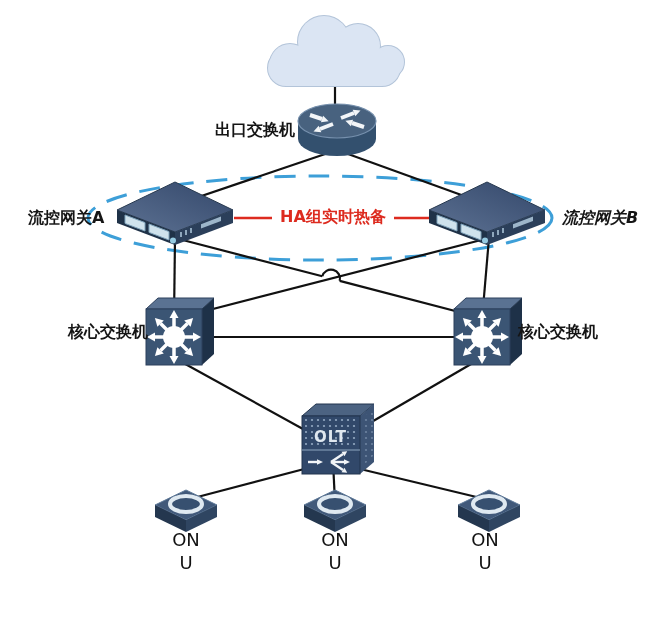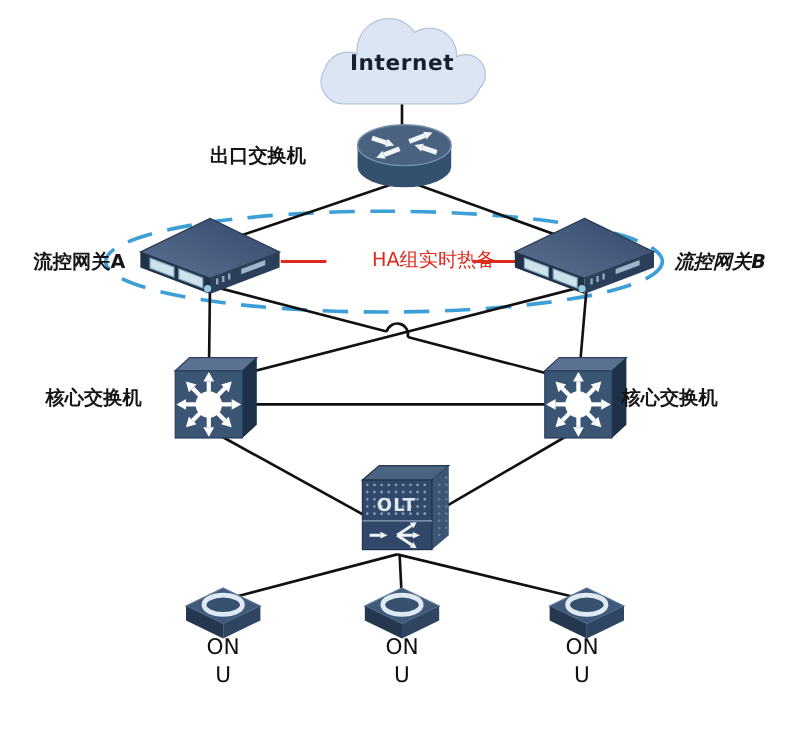--- a/index.html
+++ b/index.html
@@ -6,28 +6,28 @@
   .canvas{
     position:relative;width:656px;height:621px;background:#ffffff;overflow:hidden;
     font-family:"DejaVu Sans","Liberation Sans",sans-serif;
   }
   .layer{position:absolute;left:0;top:0;}
   .dev{position:absolute;line-height:0;}
   .lbl{
     position:absolute;font-weight:bold;font-size:16px;color:#151515;
     white-space:nowrap;line-height:20px;
   }
-  .lbl.right{}
+  .lbl.right{text-align:right;}
   .internet-lbl{
     position:absolute;left:260px;top:42px;width:150px;text-align:center;
     font-weight:bold;font-size:18px;color:#17202b;letter-spacing:.5px;
   }
   .ha-lbl{
-    position:absolute;left:253px;top:207px;width:160px;text-align:right;
-    font-weight:normal;font-size:16px;color:#dd2b1f;
+    position:absolute;left:253px;top:207px;width:160px;text-align:center;
+    font-weight:bold;font-size:16px;color:#dd2b1f;
   }
   .onu-lbl{
     position:absolute;width:70px;text-align:center;font-size:18px;color:#111;
     font-weight:normal;line-height:23px;
   }
 </style>
 </head>
 <body>
 
 <div class="canvas">
@@ -180,21 +180,21 @@
         <path d="M25.6,36.6 L18.6,29.6" fill="none"></path>
           <polygon points="12.9,23.9 21.8,26.4 15.4,32.8" stroke="none"></polygon>
         <path d="M25.6,49.4 L18.6,56.4" fill="none"></path>
           <polygon points="12.9,62.1 15.4,53.2 21.8,59.6" stroke="none"></polygon>
         <path d="M38.4,49.4 L45.4,56.4" fill="none"></path>
           <polygon points="51.1,62.1 42.2,59.6 48.6,53.2" stroke="none"></polygon>
       </g>
     </svg>
   </div>
 
-  <div class="dev" style="left:298px;top:384px;">
+  <div class="dev" style="left:298px;top:400px;">
     <svg width="80" height="78">
       <defs>
         <pattern id="olt-dots" width="6" height="6" patternUnits="userSpaceOnUse">
           <circle cx="2" cy="2" r="1.1" fill="#93a9c2"></circle>
         </pattern>
       </defs>
       <polygon points="4,16 18,4 76,4 62,16" fill="#4c6382" stroke="#22354e" stroke-width="1"></polygon>
       <polygon points="62,16 76,4 76,62 62,74" fill="#3d5475"></polygon>
       <path d="M63,20 L75,9 L75,56 L63,68 Z" fill="url(#olt-dots)" opacity="0.55"></path>
       <rect x="4" y="16" width="58" height="58" fill="#31486a" stroke="#22354e" stroke-width="1"></rect>
@@ -234,21 +234,20 @@
 
   <div class="dev" style="left:456px;top:488px;">
     <svg width="66" height="46">
       <polygon points="33,2 64,17 33,32 2,17" fill="#41597a" stroke="#5f7a99" stroke-width="1"></polygon>
       <polygon points="2,17 33,32 33,44 2,29" fill="#24374f"></polygon>
       <polygon points="33,32 64,17 64,29 33,44" fill="#2f4561"></polygon>
       <ellipse cx="33" cy="16" rx="16" ry="8" fill="#375070" stroke="#dfe9f1" stroke-width="4"></ellipse>
     </svg>
   </div>
 
-  <div class="internet-lbl">Internet</div>
 
   <div class="lbl right" style="left:175px;top:120px;width:120px;">出口交换机</div>
 
   <div class="lbl" style="left:28px;top:208px;">流控网关A</div>
 
   <div class="lbl" style="left:562px;top:208px;font-style:italic;">流控网关B</div>
 
   <div class="ha-lbl">HA组实时热备</div>
 
   <div class="lbl right" style="left:38px;top:322px;width:110px;">核心交换机</div>

